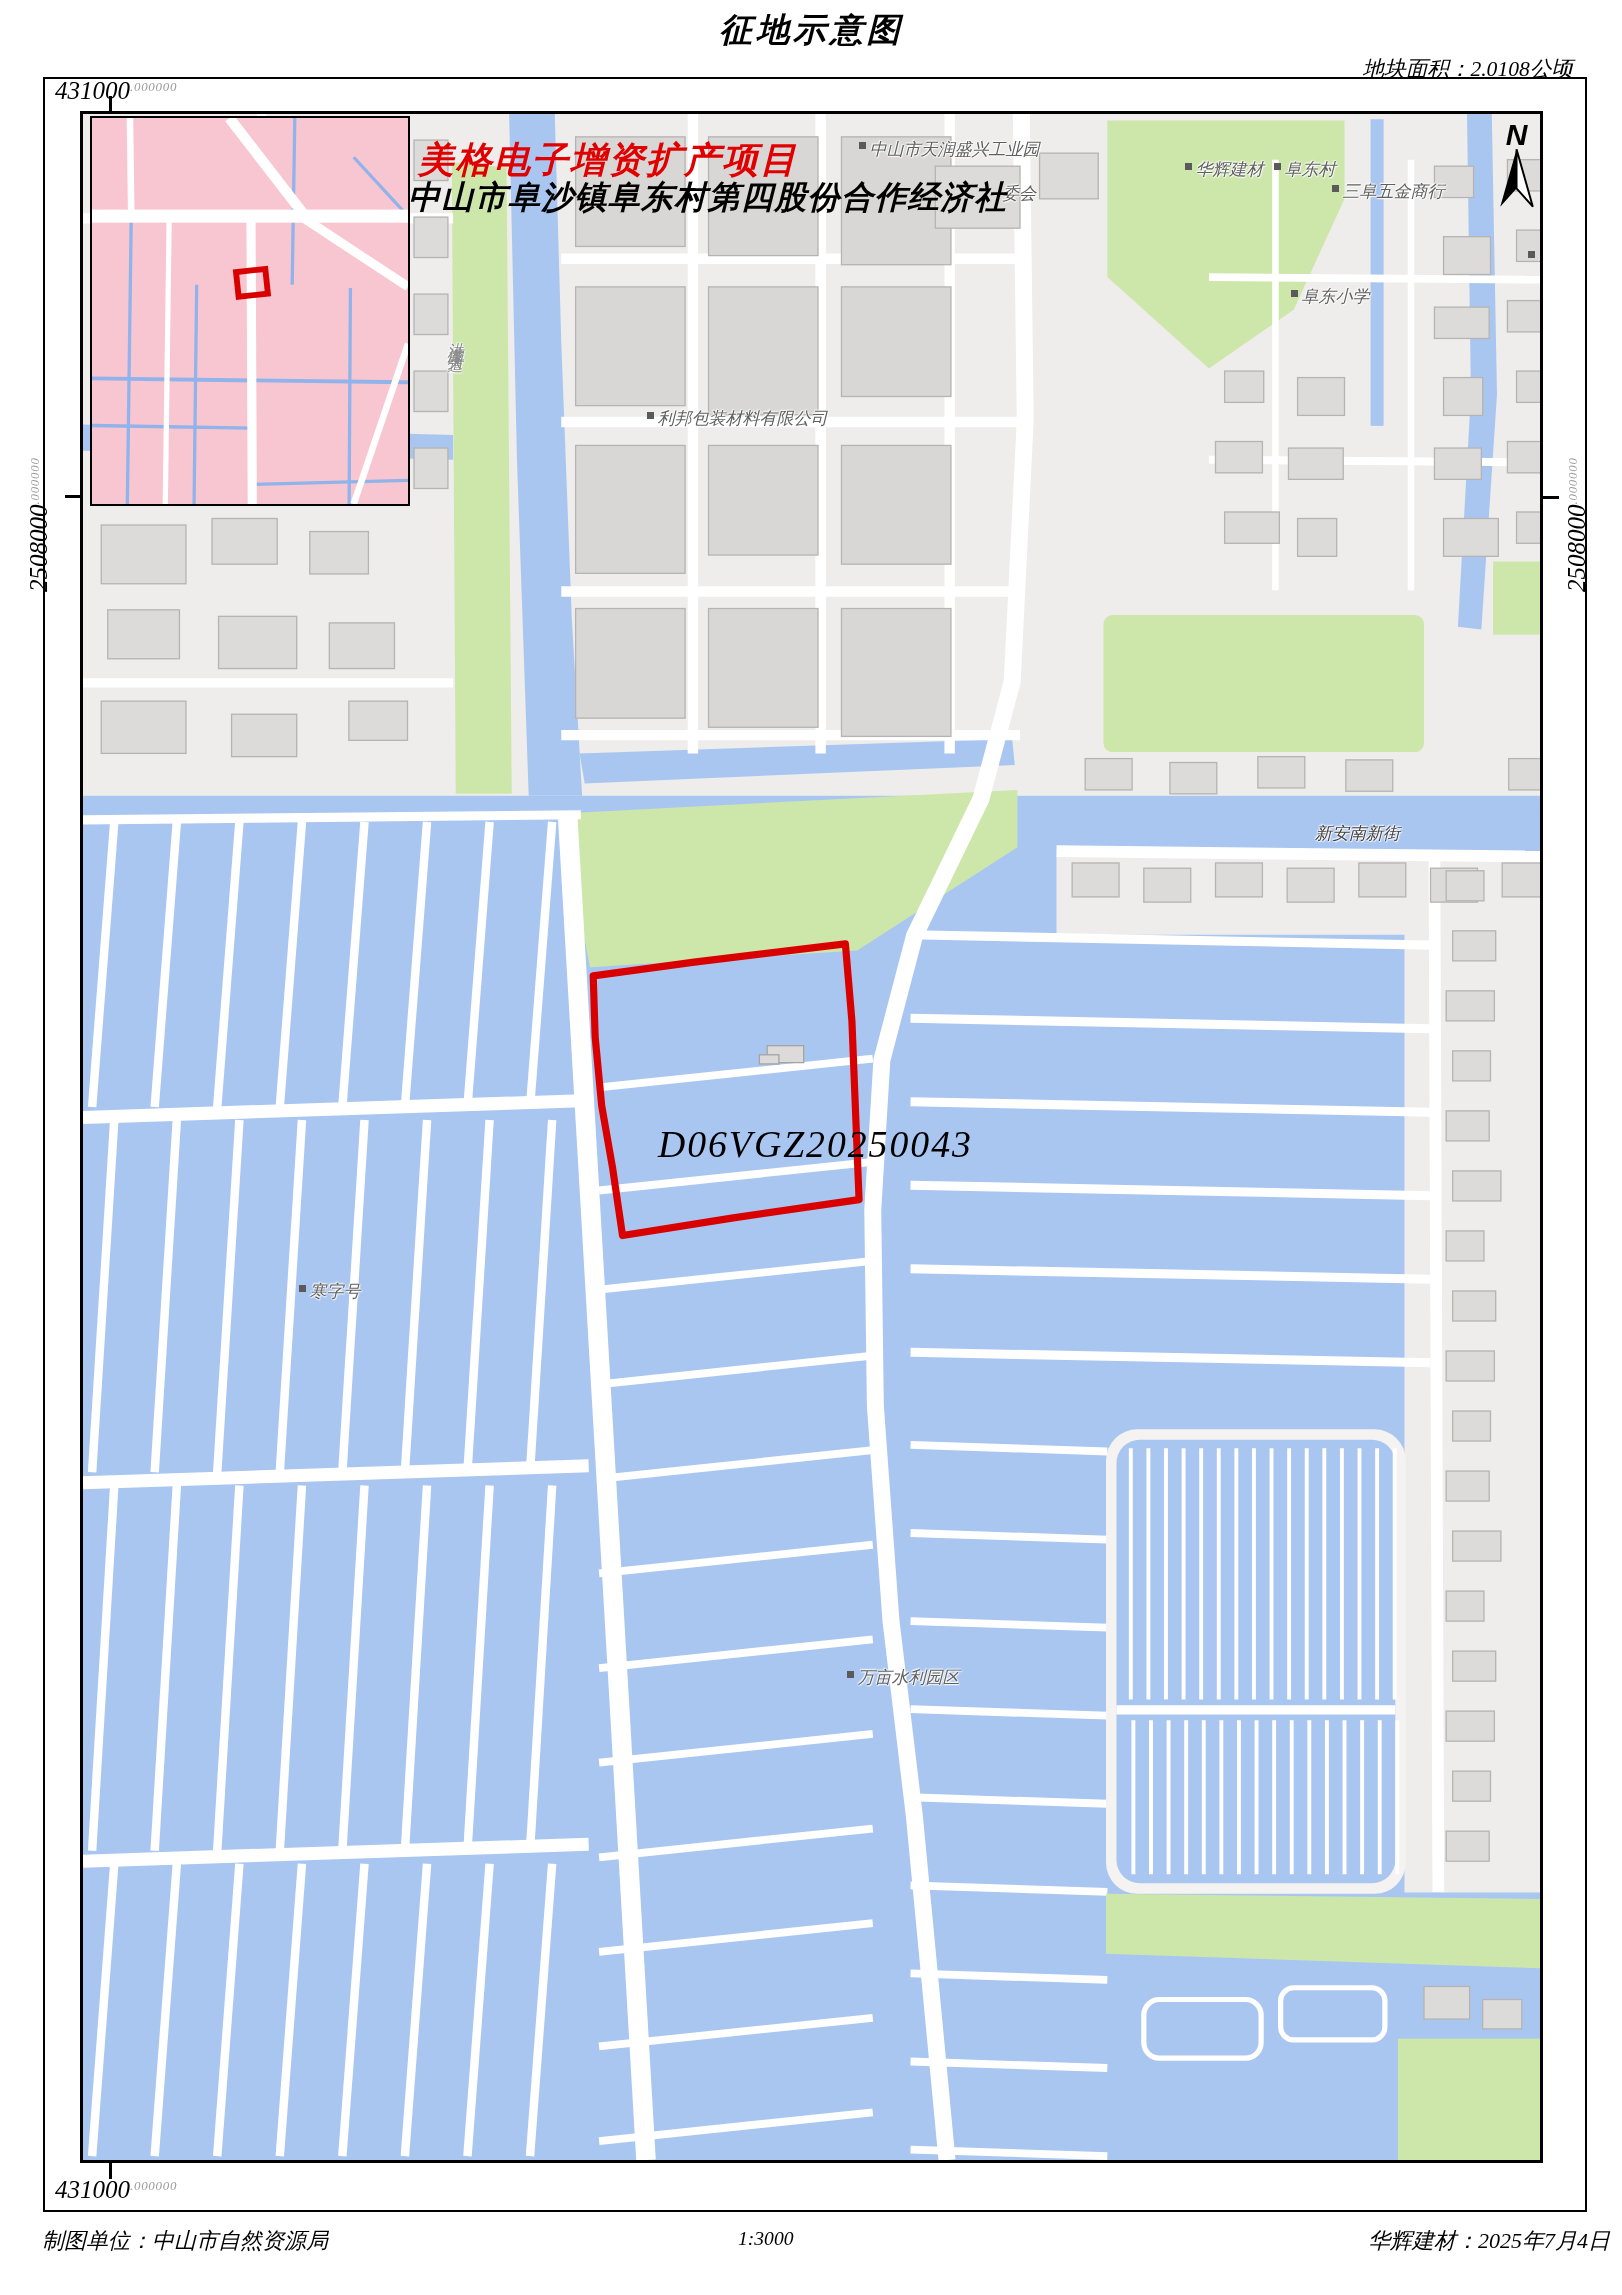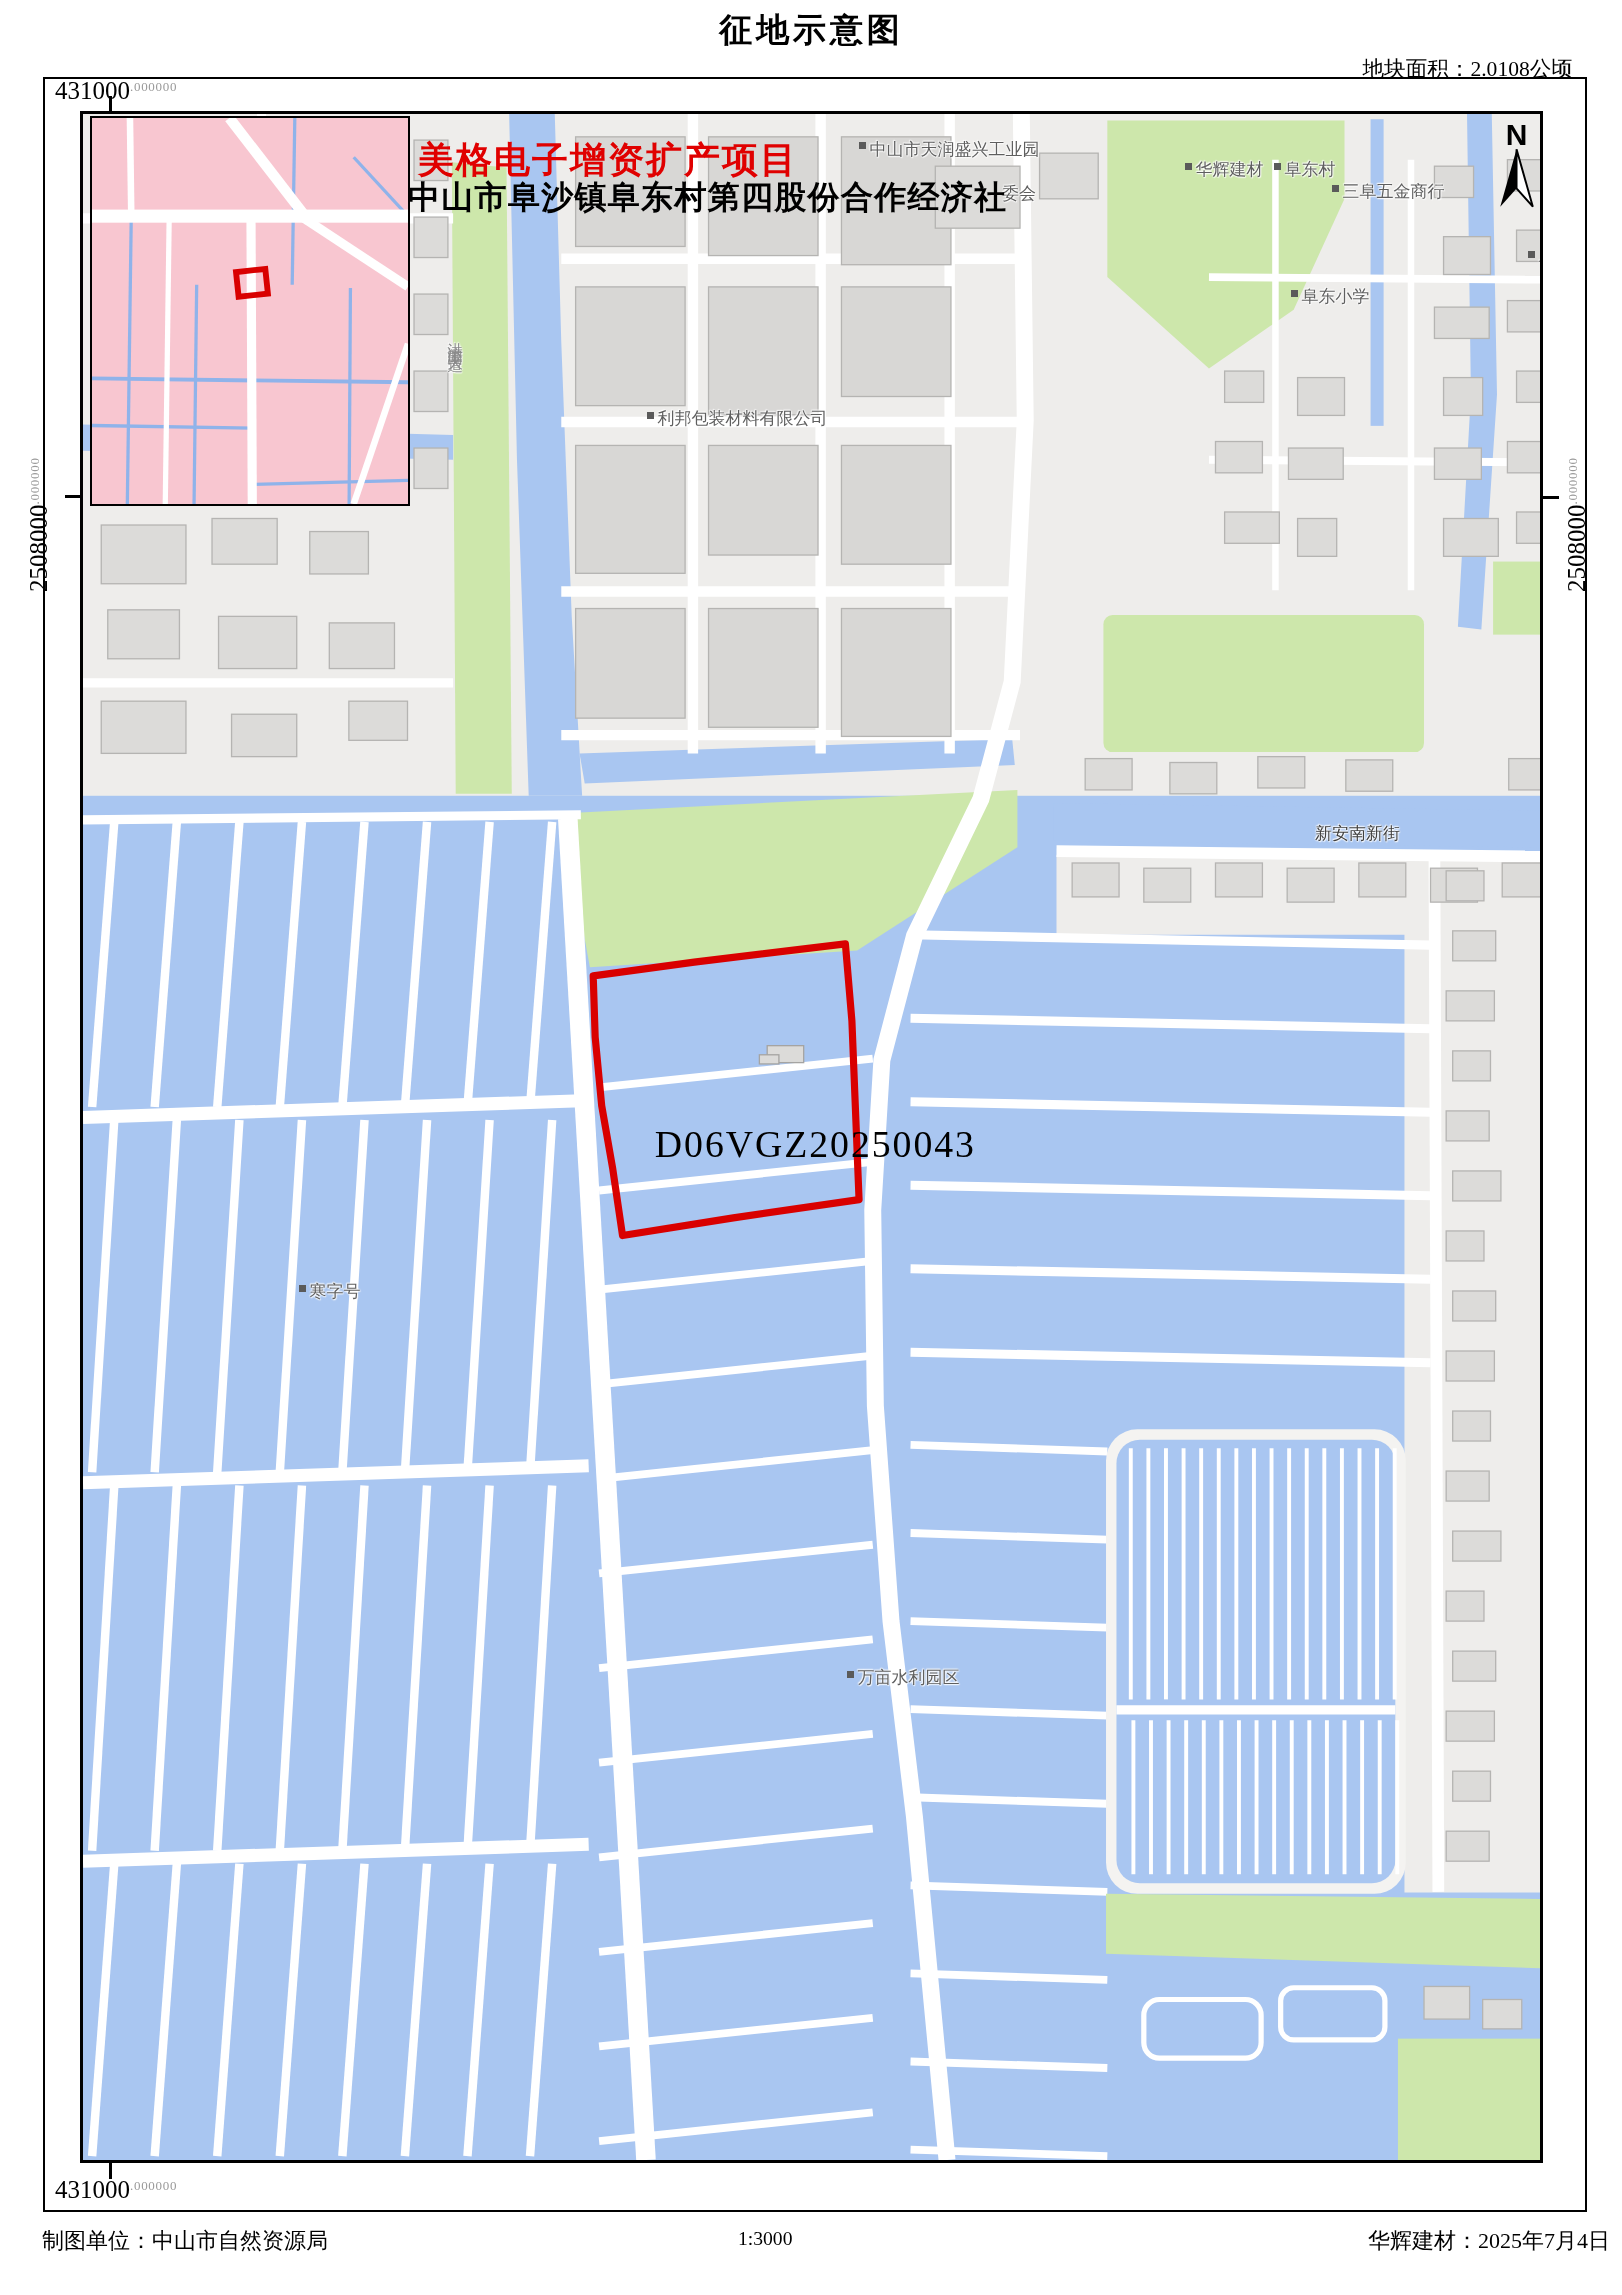--- a/index.html
+++ b/index.html
@@ -1,17 +1,17 @@
 <!DOCTYPE html>
 <html style="font-size:10.5px"><head>
 <meta charset="utf-8">
 <style>
   html,body{margin:0;padding:0;background:#fff;}
   .page{position:relative;width:1623px;height:2295px;background:#fff;overflow:hidden;
-        font-family:"Liberation Serif","DejaVu Serif",serif;color:#000;}
+        font-family:"Liberation Serif","DejaVu Serif",serif;color:#000;font-style:italic;}
   .hdr-title{position:absolute;top:7.9px;left:50%;transform:translateX(-50%);
       font-family:"Liberation Sans","DejaVu Sans",sans-serif;font-weight:bold;
       font-size:33px;letter-spacing:3.9px;white-space:nowrap;}
   .hdr-area{position:absolute;top:54px;right:50px;font-size:21.6px;white-space:nowrap;}
   .outer-border{position:absolute;left:43px;top:77px;width:1544px;height:2135px;
       border:2px solid #000;box-sizing:border-box;}
   .map-frame{position:absolute;left:80px;top:111px;width:1463px;height:2052px;
       border:3.3px solid #000;box-sizing:border-box;overflow:hidden;background:#eeedeb;}
   .map-frame svg.base{position:absolute;left:0;top:0;width:100%;height:100%;display:block;}
   

